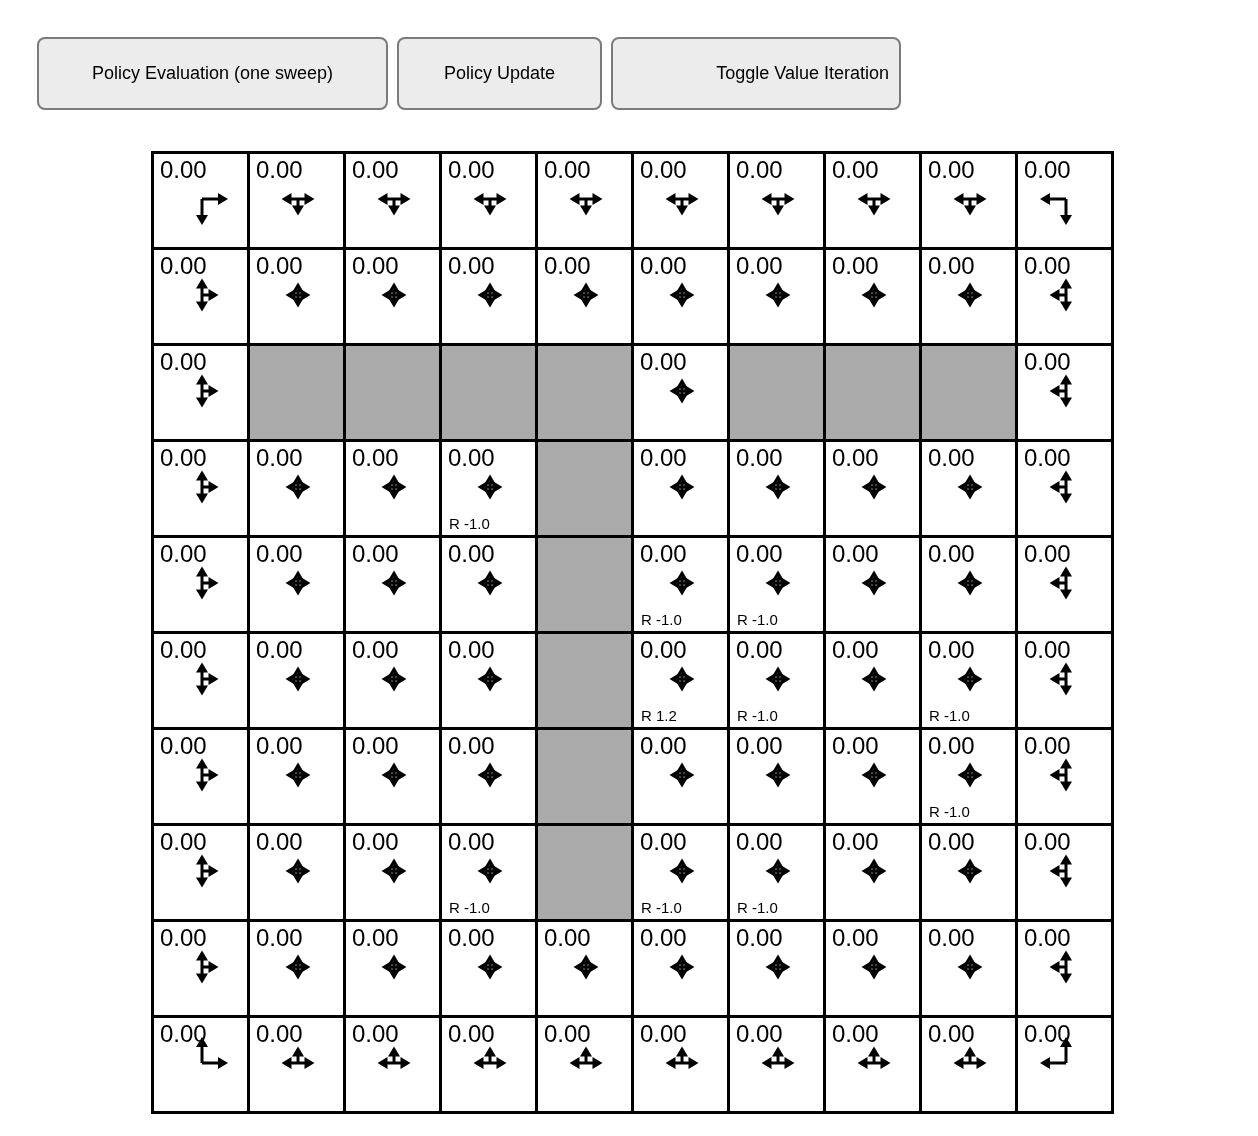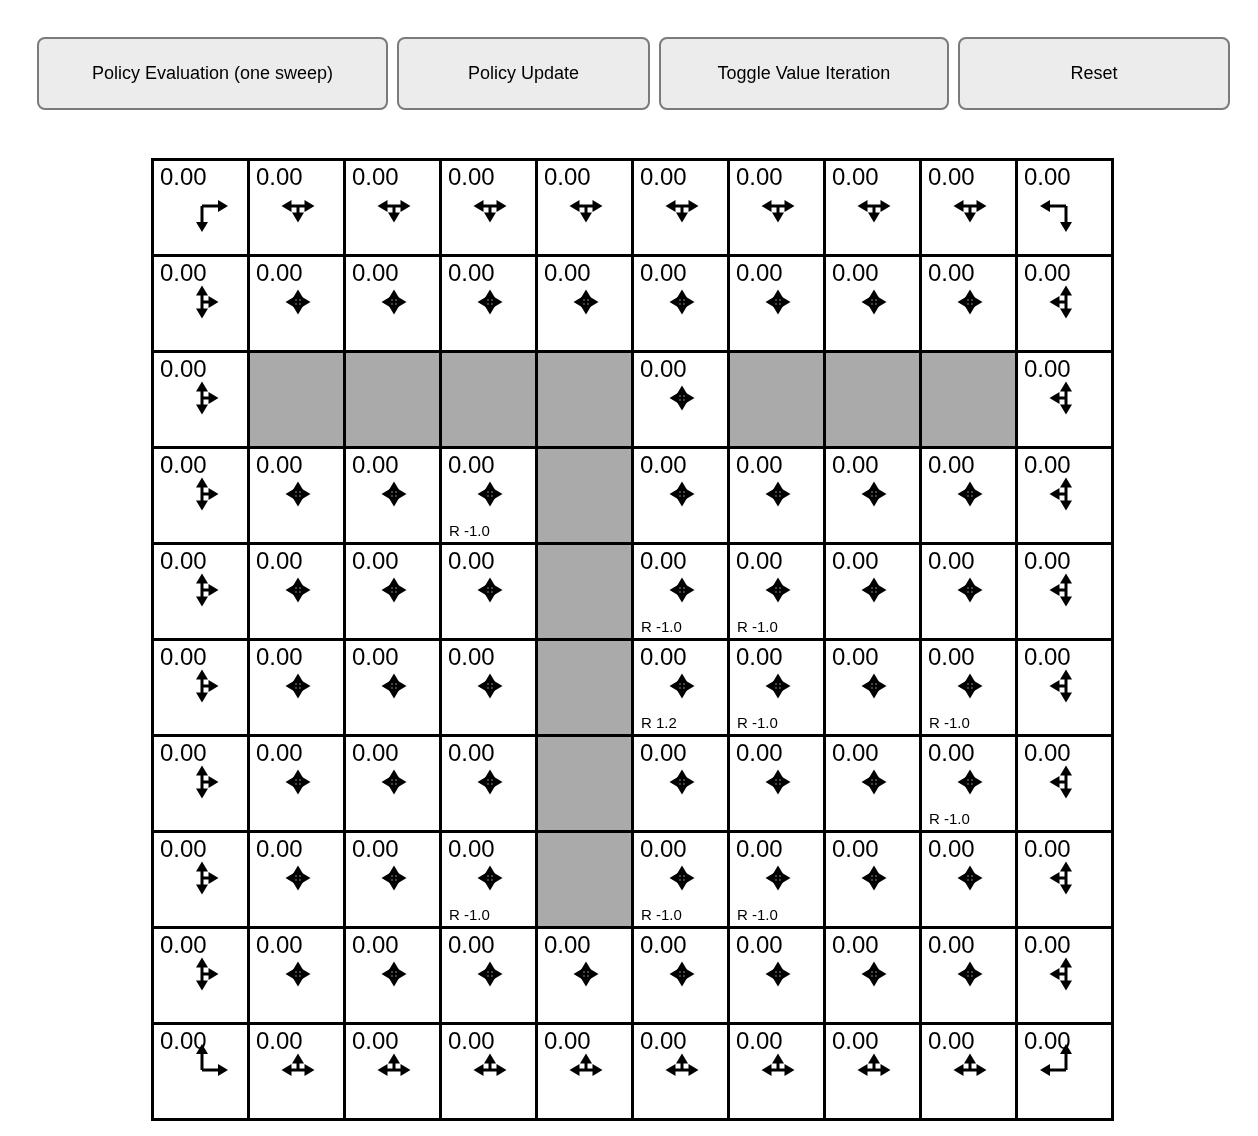--- a/index.html
+++ b/index.html
@@ -9,46 +9,45 @@
   }
   .toolbar{
     position:absolute;left:37px;top:37px;display:flex;gap:9px;
   }
   .toolbar button{
     height:73px;background:#ececec;border:2px solid #7b7b7b;border-radius:8px;
     font-family:"Liberation Sans", sans-serif;font-size:18px;color:#000;
     cursor:pointer;padding:0 10px;
   }
   .toolbar button:nth-child(1){width:351px;}
-  .toolbar button:nth-child(2){width:253px;}
-  .toolbar button:nth-child(3){width:290px;}
+  .toolbar button:nth-child(2){width:205px;}
+  .toolbar button:nth-child(3){width:290px;text-align:right;}
   .toolbar button:nth-child(4){width:272px;}
   .gridworld{
-    position:absolute;left:151px;top:158px;
+    position:absolute;left:151px;top:151px;
     display:grid;grid-template-columns:repeat(10,93px);grid-template-rows:repeat(10,93px);
     gap:3px;background:#000;padding:3px;
   }
   .cell{position:relative;background:#fff;}
   .cell.wall{background:#aaaaaa;}
   .cell .val{
     position:absolute;left:6px;top:1px;font-size:24px;line-height:1.25;
   }
   .cell .rew{
     position:absolute;left:7px;bottom:3px;font-size:15px;
   }
   .cell svg{position:absolute;left:0;top:0;}
 </style>
 </head>
 <body>
 
 <div class="toolbar">
   <button>Policy Evaluation (one sweep)</button>
   <button>Policy Update</button>
   <button>Toggle Value Iteration</button>
-  <button>Reset</button>
 </div>
 
 <div class="gridworld">
     <div class="cell">
       <span class="val">0.00</span>
       <svg width="93" height="93" viewBox="0 0 93 93">
         <line x1="48" y1="45" x2="66" y2="45" stroke="#000000" stroke-width="3"></line>
         <polygon points="74,45 64,51 64,39" fill="#000000"></polygon>
         <line x1="48" y1="45" x2="48" y2="63" stroke="#000000" stroke-width="3"></line>
         <polygon points="48,71 42,61 54,61" fill="#000000"></polygon>

